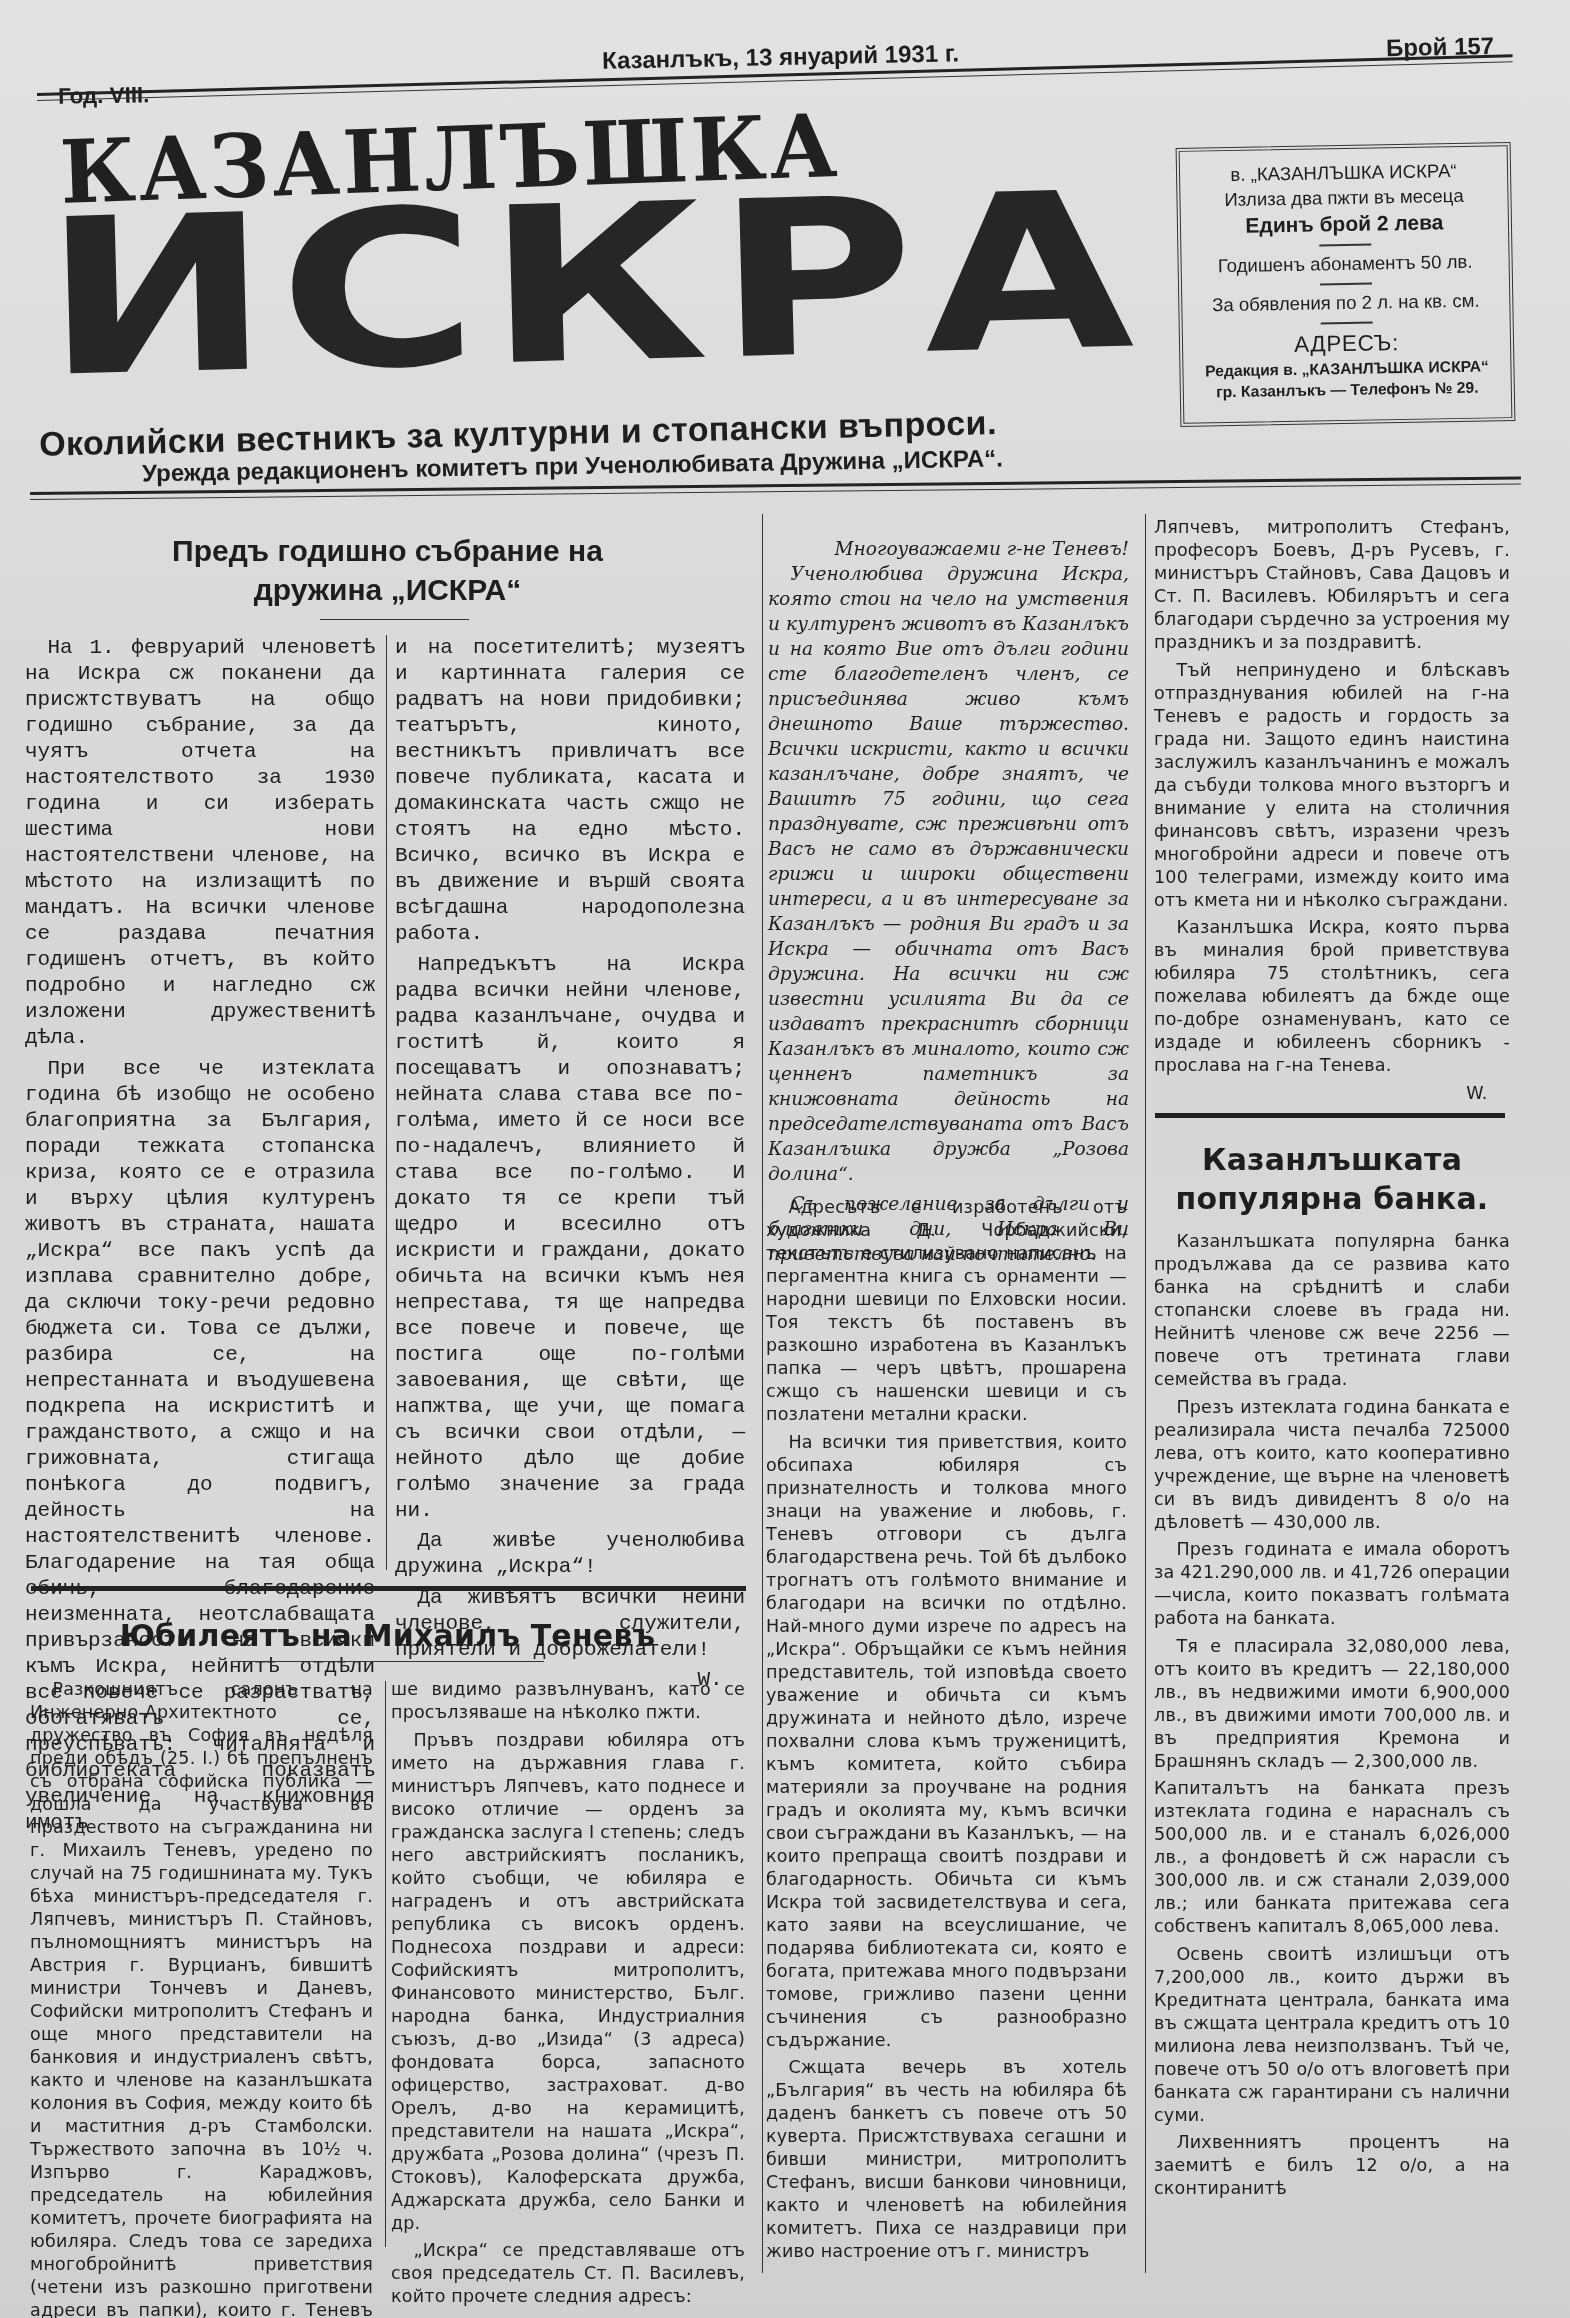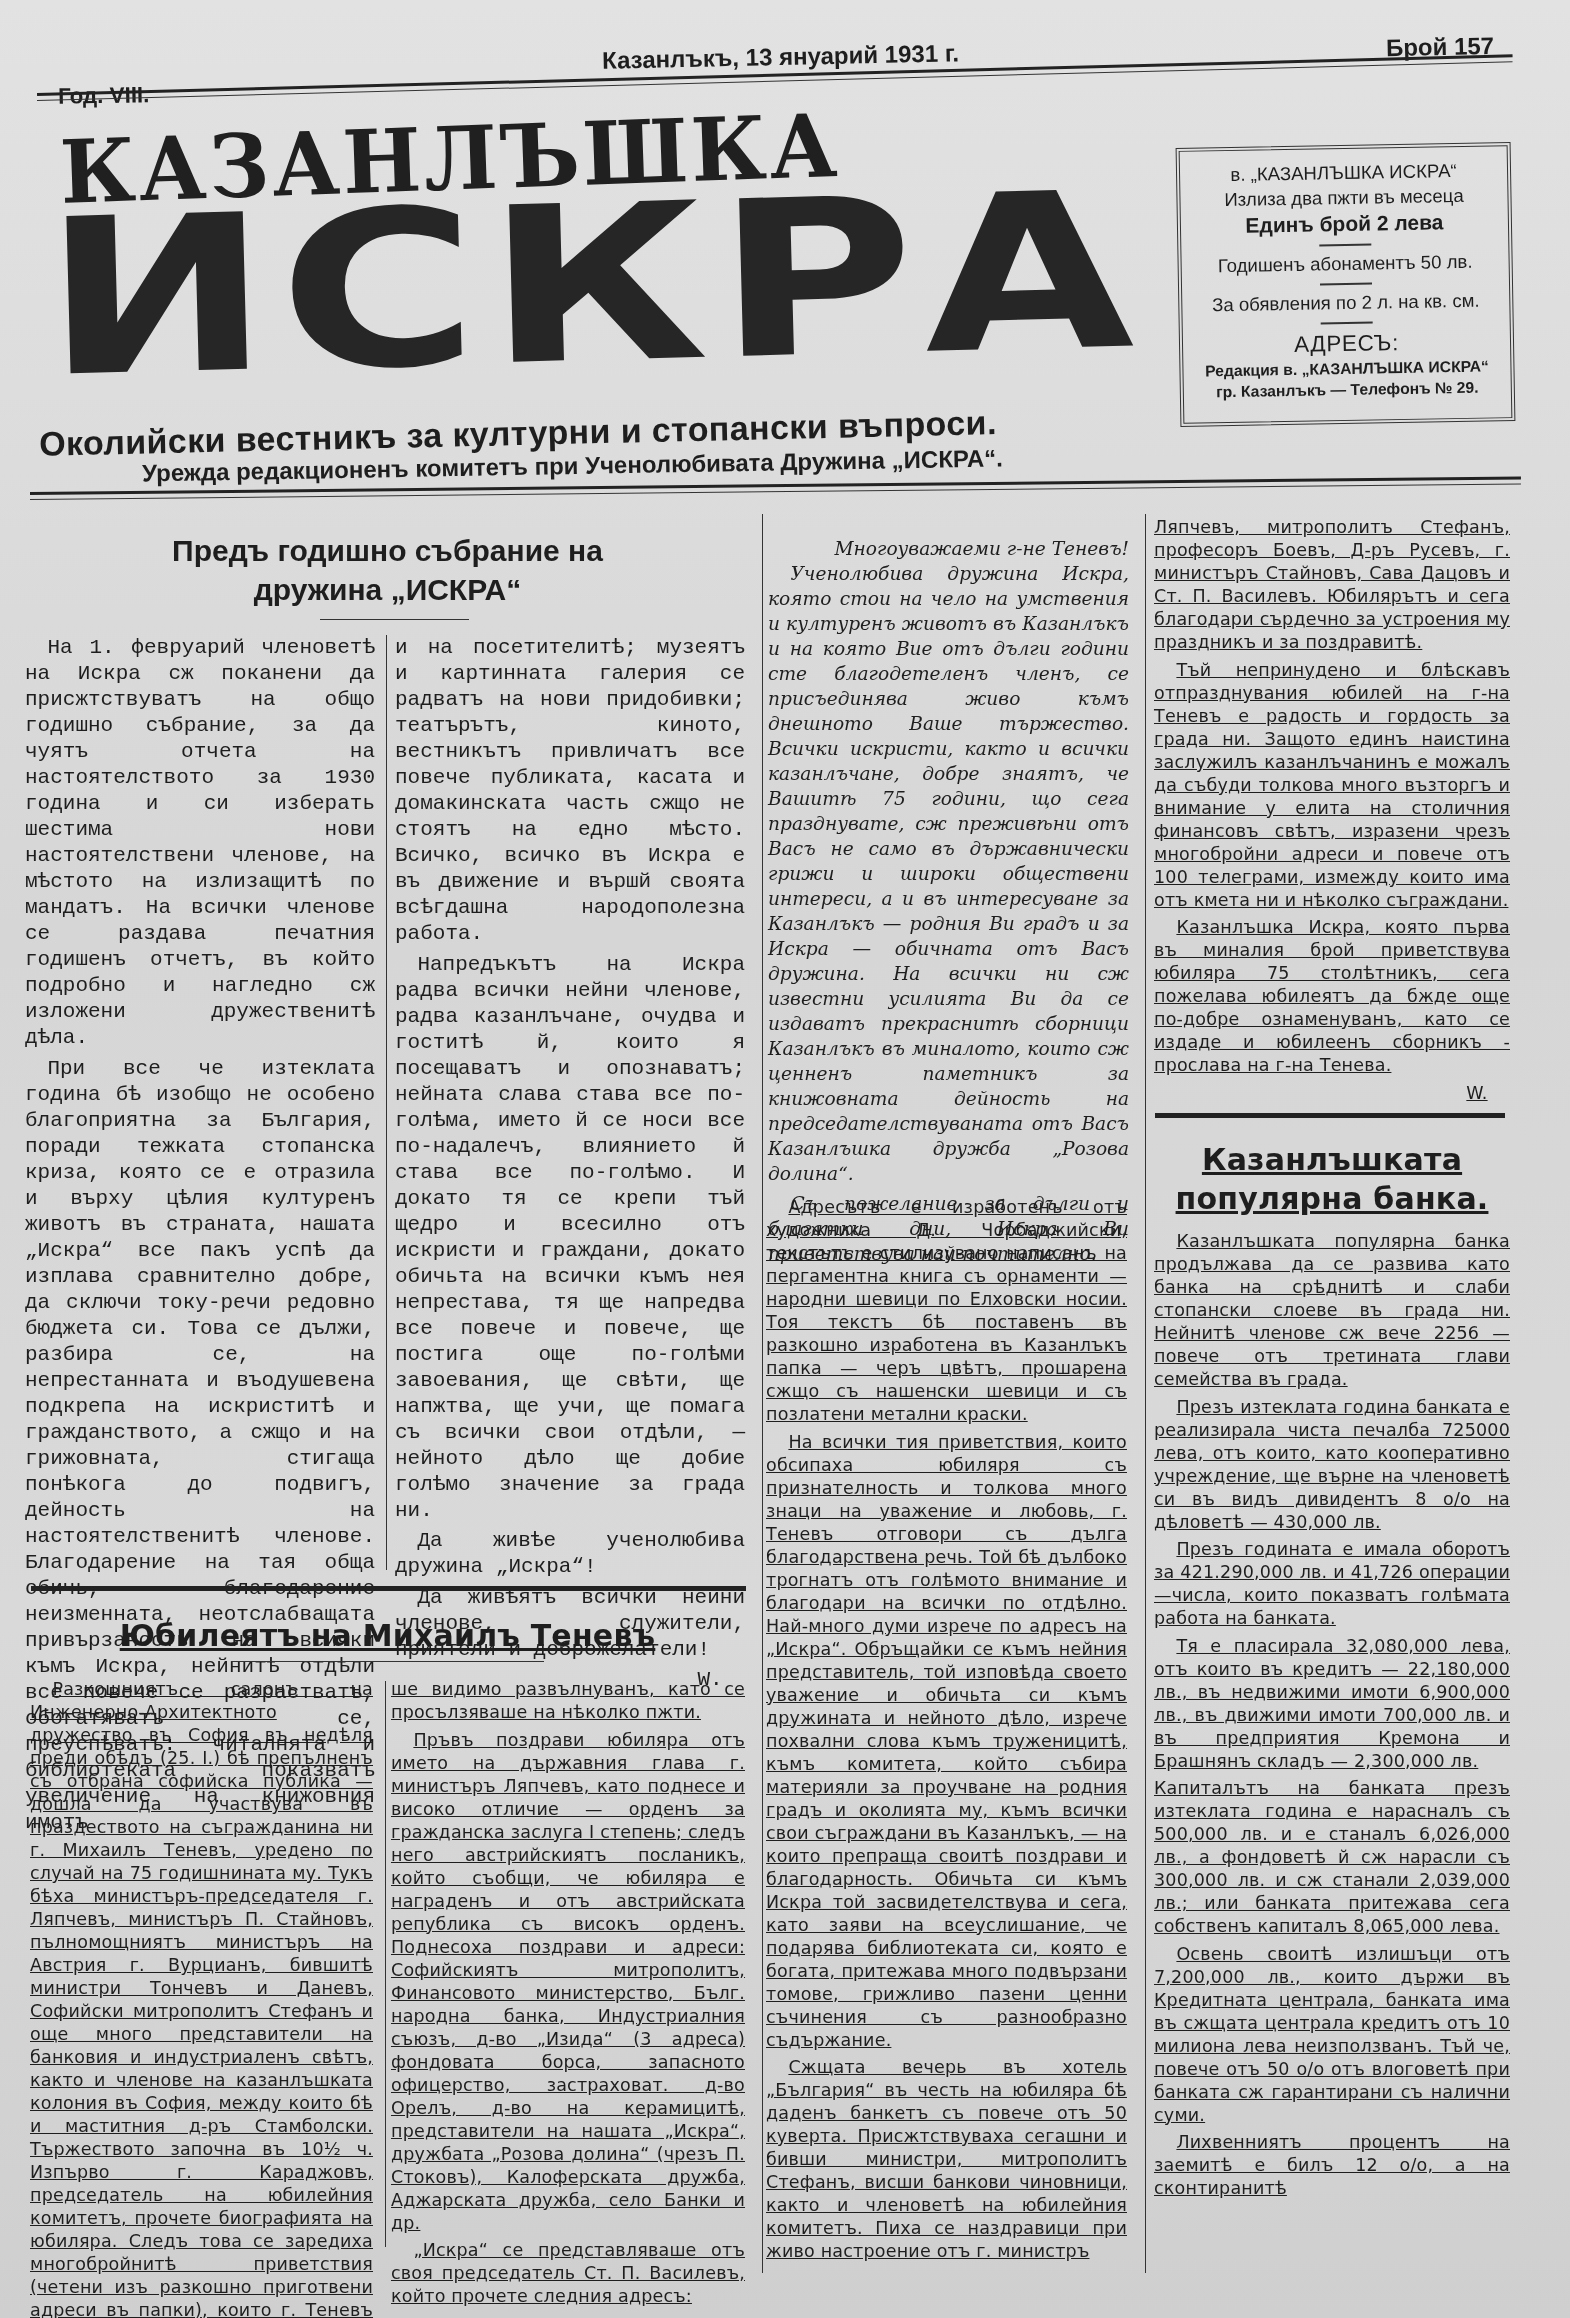--- a/index.html
+++ b/index.html
@@ -28,21 +28,21 @@
   .infobox div{margin:3px 0;}
   .infobox .bold{font-weight:bold;font-size:21px;}
   .infobox .dash{width:52px;margin:7.5px auto;border-top:2.2px solid #333;}
   .infobox .addr{font-size:22.4px;letter-spacing:0.7px;}
   .infobox .small{font-size:15.7px;font-weight:bold;}
   
   .col{position:absolute;font-size:20px;line-height:26px;text-align:justify;}
   .col p{margin:0 0 4.5px 0;text-indent:22.4px;}
   .serif-col{font-family:Liberation Mono, monospace;font-size:21px;line-height:26px;}
   .italic{font-style:italic;font-family:"DejaVu Serif",serif;font-size:18.6px;line-height:25px;}
-  .geo{font-family:"DejaVu Sans",sans-serif;font-size:17.5px;line-height:23px;letter-spacing:0.2px;text-decoration:underline;}
+  .geo{font-family:"DejaVu Sans",sans-serif;font-size:17.5px;line-height:23px;letter-spacing:0.2px;}
   .vline{position:absolute;width:0;border-left:1.5px solid #333;}
   .heading{position:absolute;text-align:center;font-weight:bold;}
   .sig{text-align:right;padding-right:22.4px;}
 </style>
 </head>
 <body>
 
 <div class="page">
 
   <div class="abs god">Год. VIII.</div>

